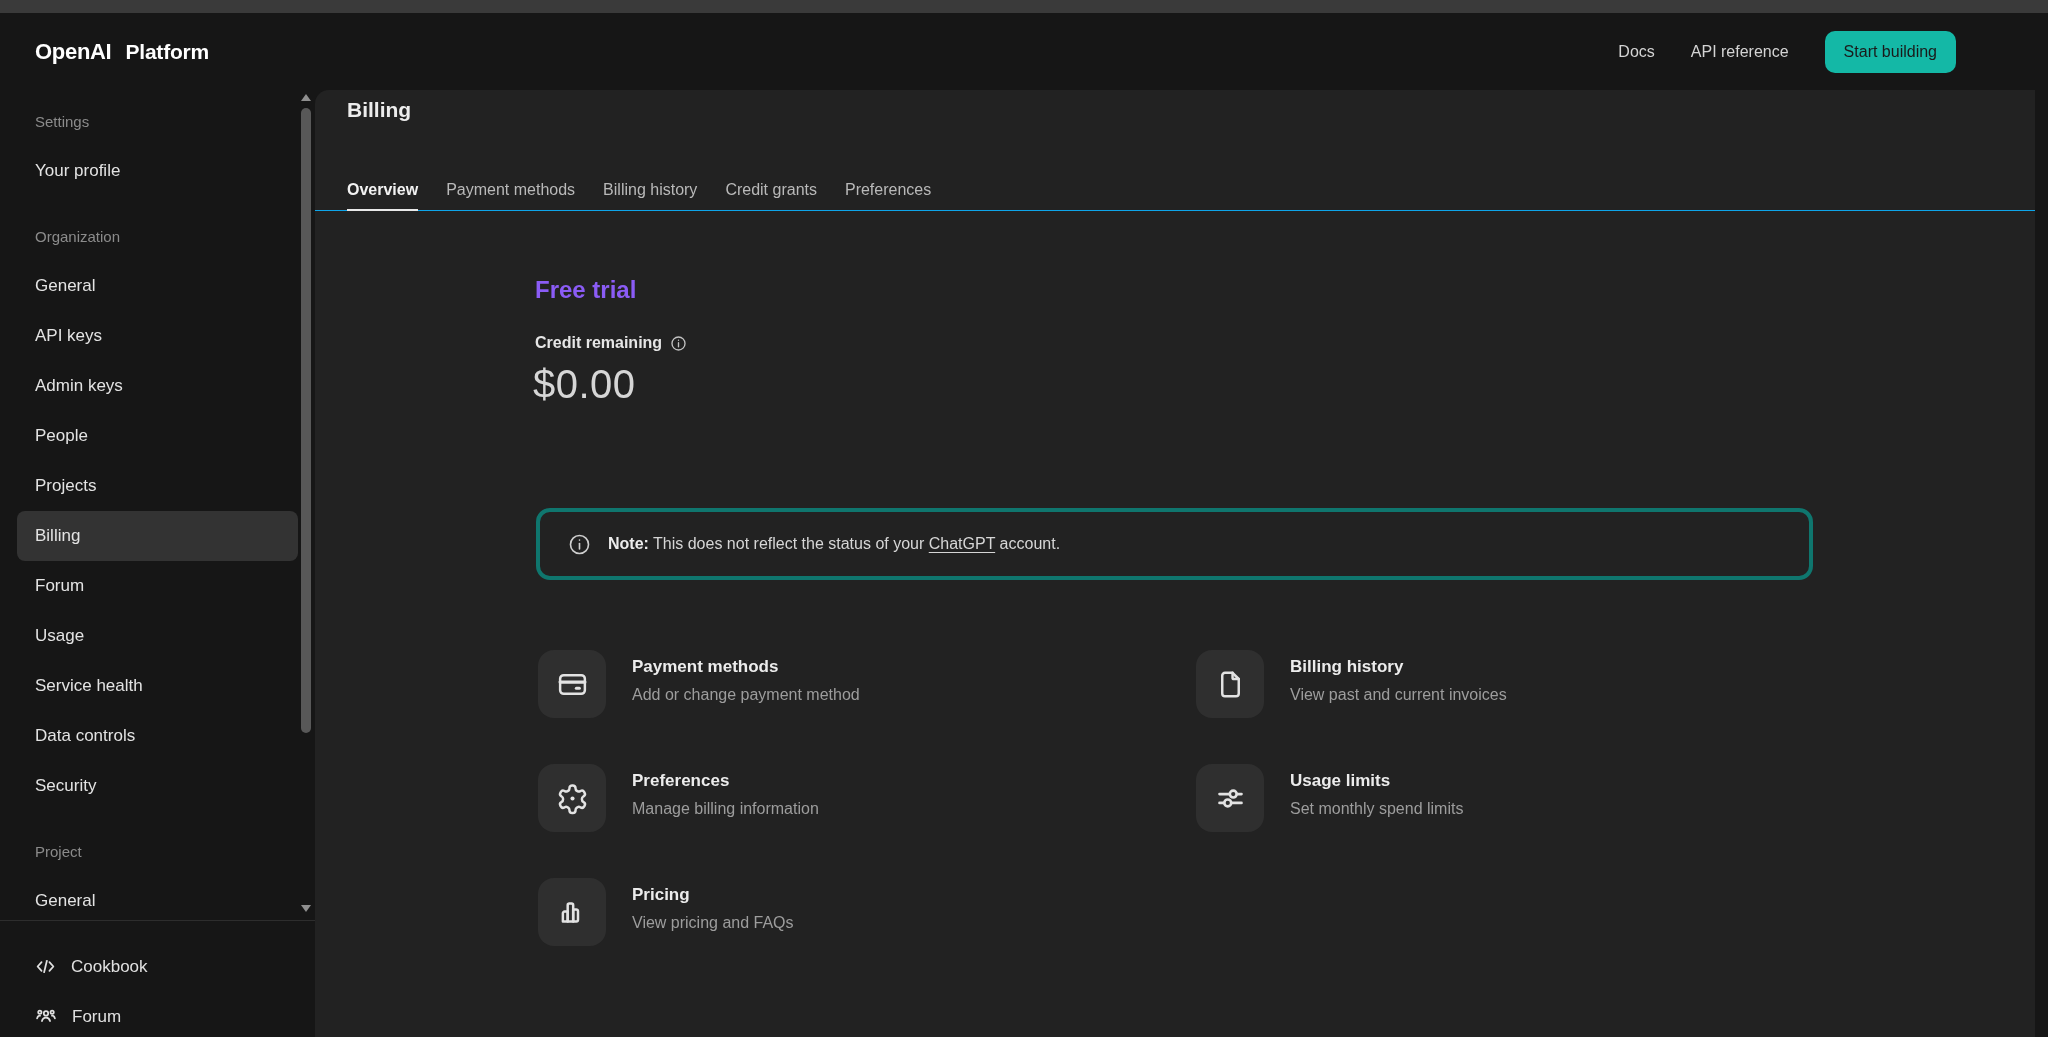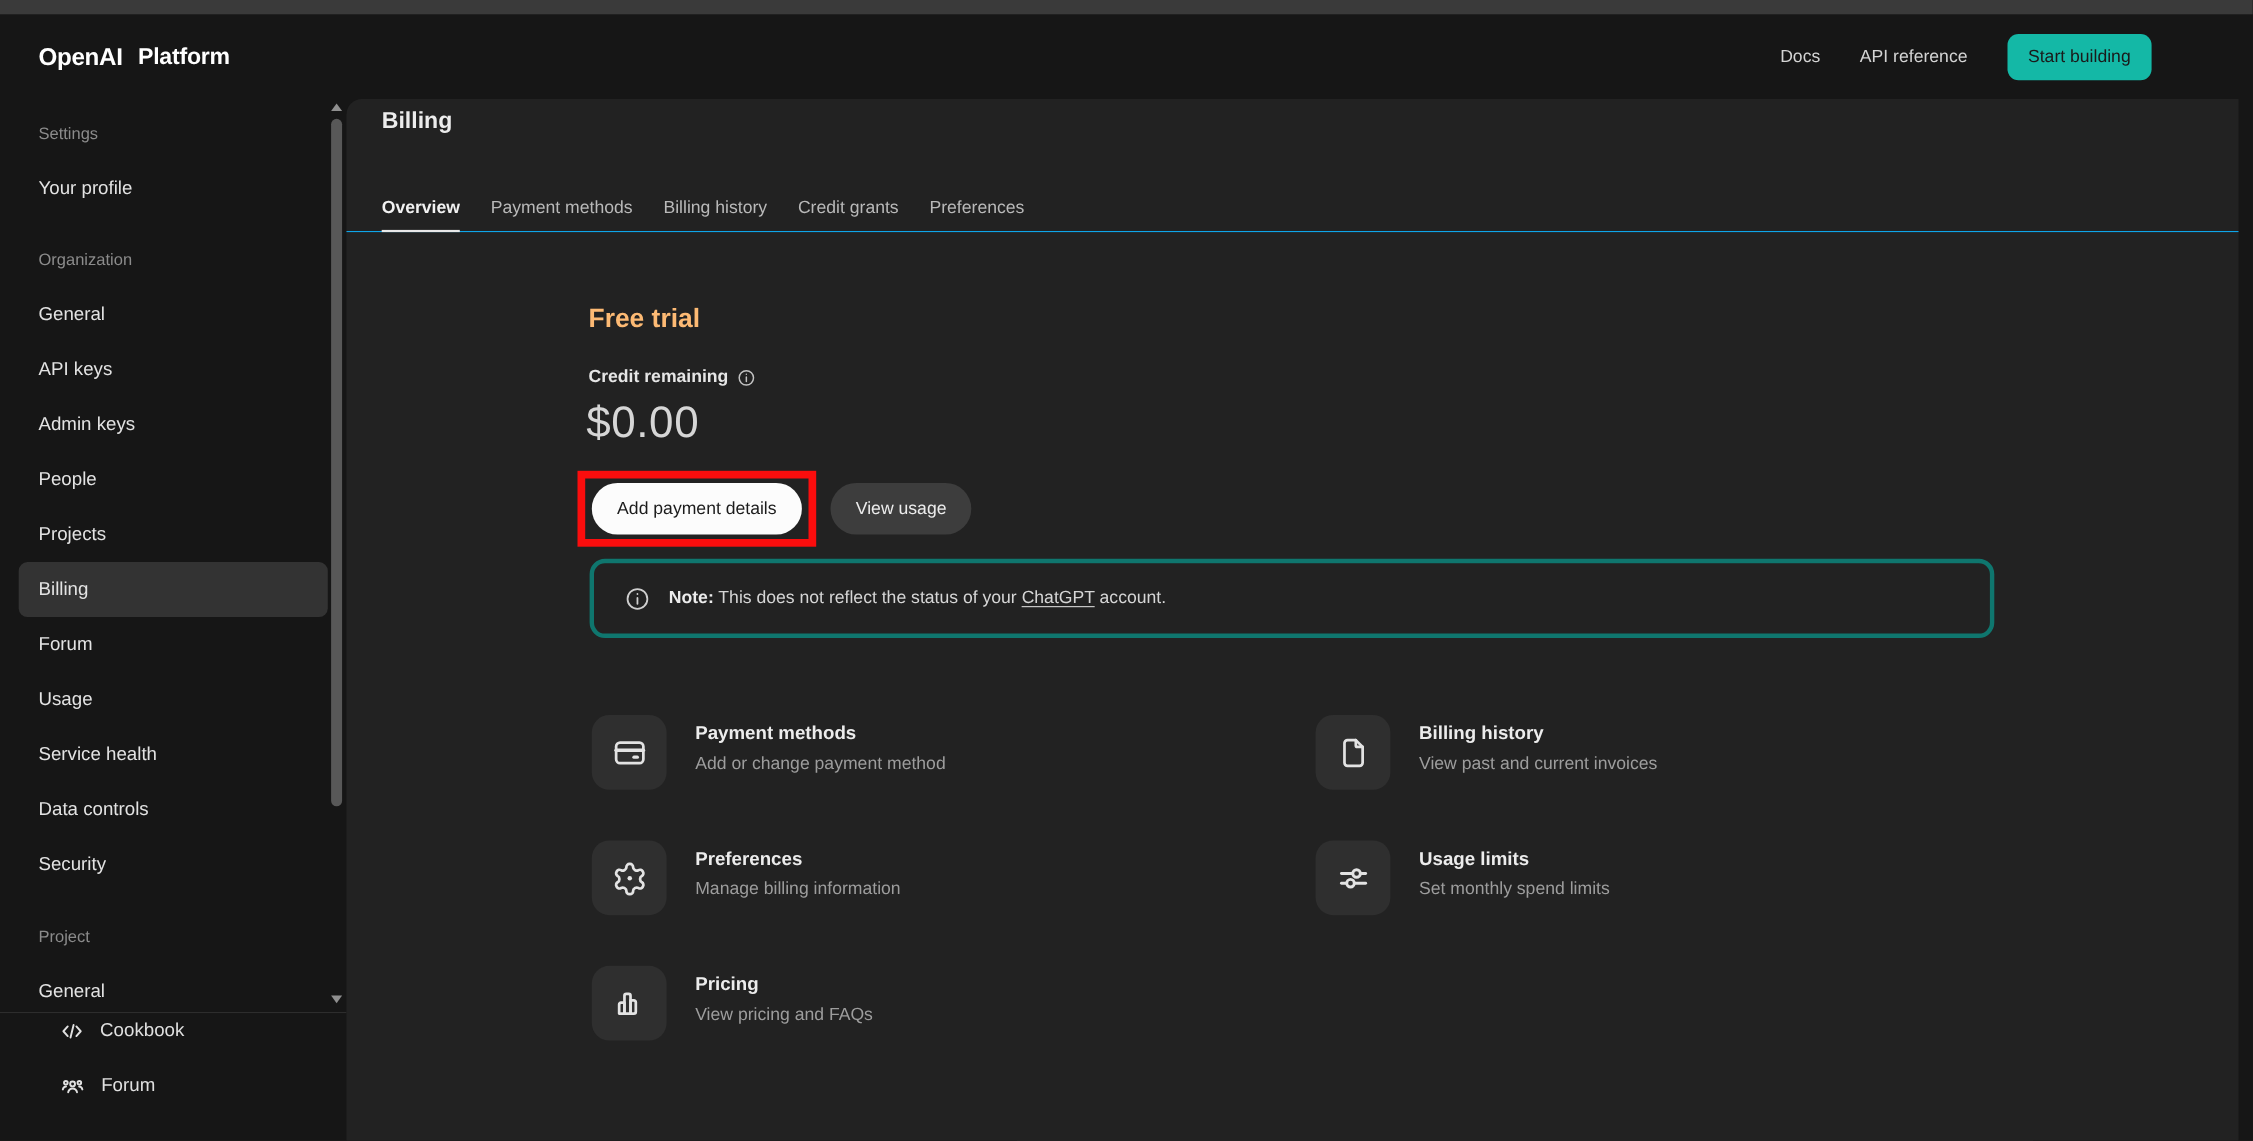--- a/index.html
+++ b/index.html
@@ -56,22 +56,22 @@
     position:absolute; left:301px; top:18px; width:10px; height:625px;
     background:#585858; border-radius:5px;
   }
 
   
   .side-footer {
     position:absolute; left:0; right:0; bottom:0; height:117px;
     border-top:1px solid #2d2d2d; padding-top:6px;
   }
   .footer-item {
-    height:50px; display:flex; align-items:flex-start; gap:15px;
-    padding-left:55px; font-size:17px; color:#e0e0e0; cursor:pointer;
+    height:50px; display:flex; align-items:flex-end; gap:15px;
+    padding-left:35px; font-size:17px; color:#e0e0e0; cursor:pointer;
   }
   .footer-item svg { flex:0 0 auto; }
 
   
   .main {
     position:absolute; left:315px; top:90px; right:13px; bottom:0;
     background:#222222; border-top-left-radius:14px;
   }
   .page-title { position:absolute; left:32px; top:8px; font-size:21px; font-weight:700; color:#ececec; }
 
@@ -79,21 +79,21 @@
     position:absolute; left:0; right:0; top:81px; height:40px;
     display:flex; gap:28px; padding-left:32px;
     border-bottom:1px solid #0ea5e9;
   }
   .tab {
     display:flex; align-items:center; font-size:16px; color:#b9b9b9;
     border-bottom:2px solid transparent; margin-bottom:-1px; cursor:pointer;
   }
   .tab.active { color:#f2f2f2; font-weight:700; border-bottom-color:#e8e8e8; }
 
-  .plan-heading { position:absolute; left:220px; top:186px; font-size:24px; font-weight:700; color:#fdba74; }
+  .plan-heading { position:absolute; left:220px; top:186px; font-size:24px; font-weight:700; color:#8b5cf6; }
   .credit-row   { position:absolute; left:220px; top:244px; display:flex; align-items:center; gap:8px; }
   .credit-label { font-size:16px; font-weight:700; color:#e6e6e6; }
   .amount       { position:absolute; left:218px; top:272px; font-size:40px; font-weight:400; color:#d6d6d6; letter-spacing:0.5px;text-align:center; }
 
   .actions { position:absolute; left:210px; top:338px; display:flex; align-items:center; }
   .red-annotation { border:7px solid #fb0d0d; padding:4px 6px; }
   .primary-button {
     background:#fcfcfc; color:#1c1c1c; font-size:16px; font-weight:500;
     border:none; border-radius:24px; height:47px; padding:0 23px; cursor:pointer;
     font-family:"Liberation Sans", sans-serif;
@@ -216,26 +216,20 @@
       <svg width="17" height="17" viewBox="0 0 24 24" fill="none" stroke="#c2c2c2" stroke-width="1.9" stroke-linecap="round">
         <circle cx="12" cy="12" r="9.2"></circle>
           <line x1="12" y1="11" x2="12" y2="16.6"></line>
           <line x1="12" y1="7.4" x2="12" y2="7.5"></line>
       </svg>
     </span>
   </div>
 
   <div class="amount">$0.00</div>
 
-  <div class="actions">
-    <div class="red-annotation">
-      <button class="primary-button">Add payment details</button>
-    </div>
-    <button class="secondary-button">View usage</button>
-  </div>
 
   <div class="note-box">
     <span>
       <svg width="23" height="23" viewBox="0 0 24 24" fill="none" stroke="#cfcfcf" stroke-width="1.7" stroke-linecap="round">
         <circle cx="12" cy="12" r="9.4"></circle>
           <line x1="12" y1="11" x2="12" y2="16.6"></line>
           <line x1="12" y1="7.3" x2="12" y2="7.4"></line>
       </svg>
     </span>
     <span class="note-text">

